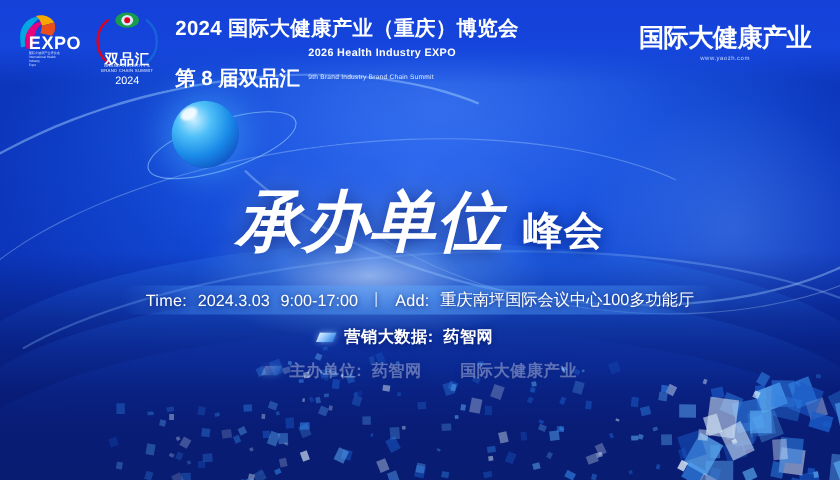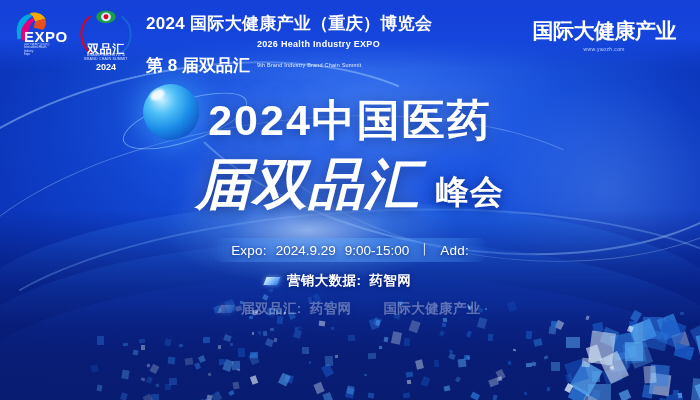--- a/index.html
+++ b/index.html
@@ -396,62 +396,62 @@
       <svg viewBox="0 0 110 110" style="position:absolute;inset:0;width:100%;height:100%">
         <path d="M22 20 A46 46 0 0 0 22 92" stroke="#e2001a" stroke-width="4" fill="none" stroke-linecap="round"></path>
         <path d="M88 20 A46 46 0 0 1 88 92" stroke="#1565d8" stroke-width="4" fill="none" stroke-linecap="round"></path>
         <ellipse cx="55" cy="20" rx="20" ry="13" fill="#1a9d4a"></ellipse>
         <ellipse cx="55" cy="20" rx="10" ry="9" fill="#d8e8ff"></ellipse>
         <circle cx="55" cy="20" r="5" fill="#e2001a"></circle>
       </svg>
       <div style="position:absolute;left:0;right:0;top:34px;text-align:center;color:#fff;font-size:12px;font-weight:bold;letter-spacing:.5px">双品汇</div>
       <div style="position:absolute;left:0;right:0;top:46px;text-align:center;color:#dbe7ff;font-size:3.6px;letter-spacing:.2px">BRAND INDUSTRY &amp;</div>
       <div style="position:absolute;left:0;right:0;top:50px;text-align:center;color:#dbe7ff;font-size:3.6px;letter-spacing:.2px">BRAND CHAIN SUMMIT</div>
-      <div style="position:absolute;left:0;right:0;top:55px;text-align:center;color:#fff;font-size:9px;font-weight:bold">2024</div>
+      <div style="position:absolute;left:0;right:0;top:55px;text-align:center;color:#fff;font-size:9px;font-weight:normal">2024</div>
     </div>
 
     <div class="title-block">
       <div class="tl-1">2024 国际大健康产业（重庆）博览会</div>
       <div class="tl-2">
         <span class="cn">第 8 届双品汇</span>
         <span class="en">
           <span class="e1">2026 Health Industry EXPO</span>
           <span class="e2">9th Brand Industry Brand Chain Summit</span>
         </span>
       </div>
     </div>
 
     <div class="logo-yaozh">
       <div class="yz-main">国际大健康产业</div>
       <div class="yz-url">www.yaozh.com</div>
     </div>
   </div>
 
-  <div class="main-title">2024中国医药</div>
 
   <div class="calli">
-    <span class="brush">届双品汇</span><span class="tail">峰会</span>
+    <span class="brush">承办单位</span><span class="tail">峰会</span>
   </div>
 
   <div class="info-pill">
-    <span class="lbl">Expo:</span>
-    <span>2024.9.29</span>
-    <span>9:00-15:00</span>
+    <span class="lbl">Time:</span>
+    <span>2024.3.03</span>
+    <span>9:00-17:00</span>
     <span class="sep">丨</span>
     <span class="lbl">Add:</span>
+    <span>重庆南坪国际会议中心100多功能厅</span>
   </div>
 
   <div class="org org1">
     <span class="mark"></span>
     <span class="txt">营销大数据:</span>
     <span class="txt">药智网</span>
     <span class="gap"></span>
   </div>
 
   <div class="org org2">
     <span class="mark"></span>
-    <span class="txt">届双品汇:</span>
+    <span class="txt">主办单位:</span>
     <span class="txt">药智网</span>
     <span class="gap"></span>
     <span class="txt">国际大健康产业</span>
   </div>
 
 </div>
 
 </body></html>

